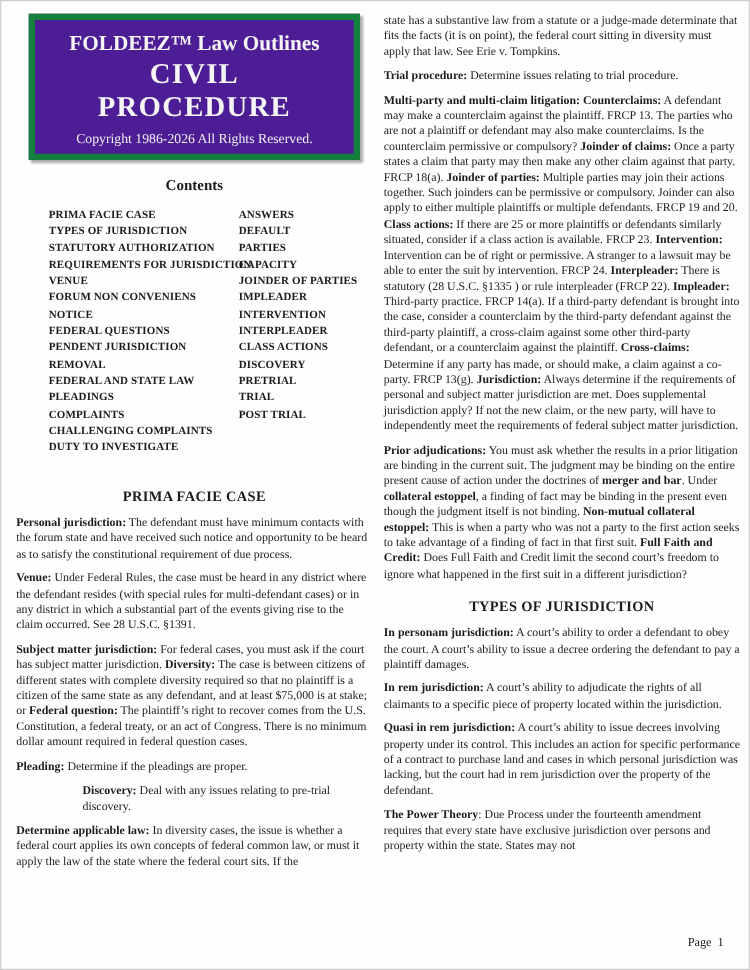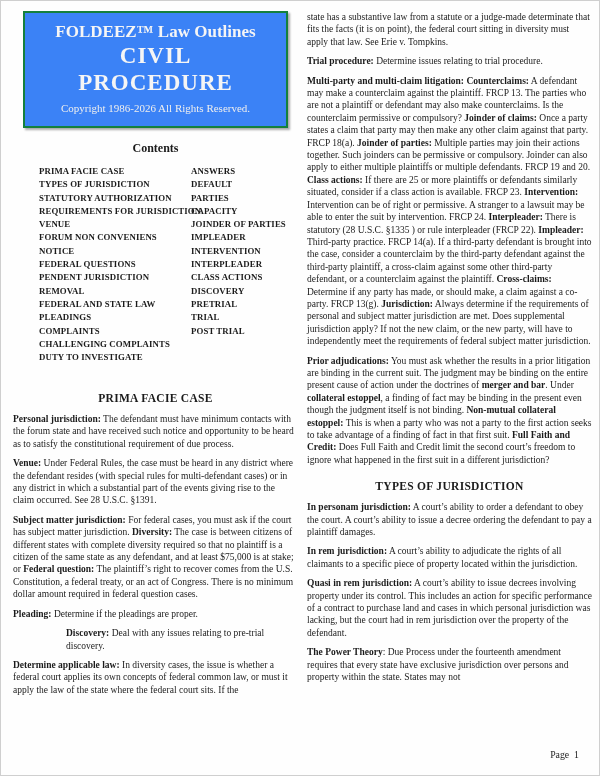--- a/index.html
+++ b/index.html
@@ -16,24 +16,24 @@
     padding: 10px 9px 0 12px;
   }
   .columns { display: flex; gap: 9px; }
   .col { width: 285px; flex: 0 0 285px; }
 
   
   .header-box {
     margin-left: 10px;
     width: 265px;
     height: 117px;
-    background: #3b82f6;
+    background: #4c1d95;
     color: #f5f5f5;
     text-align: center;
-    border: 2px solid #15803d;
+    border: 5px solid #15803d;
     box-shadow: 2px 2px 2px #aaaaaa;
     padding-top: 8px;
   }
   .brand { font-size: 17px; font-weight: bold; line-height: 21px; }
   .doc-title { font-size: 23px; font-weight: bold; line-height: 27px; letter-spacing: 1px; }
   .copyright { font-size: 11px; line-height: 12px; margin-top: 6px; color: #eeeeee; }
 
   
   .contents-heading {
     text-align: center;

